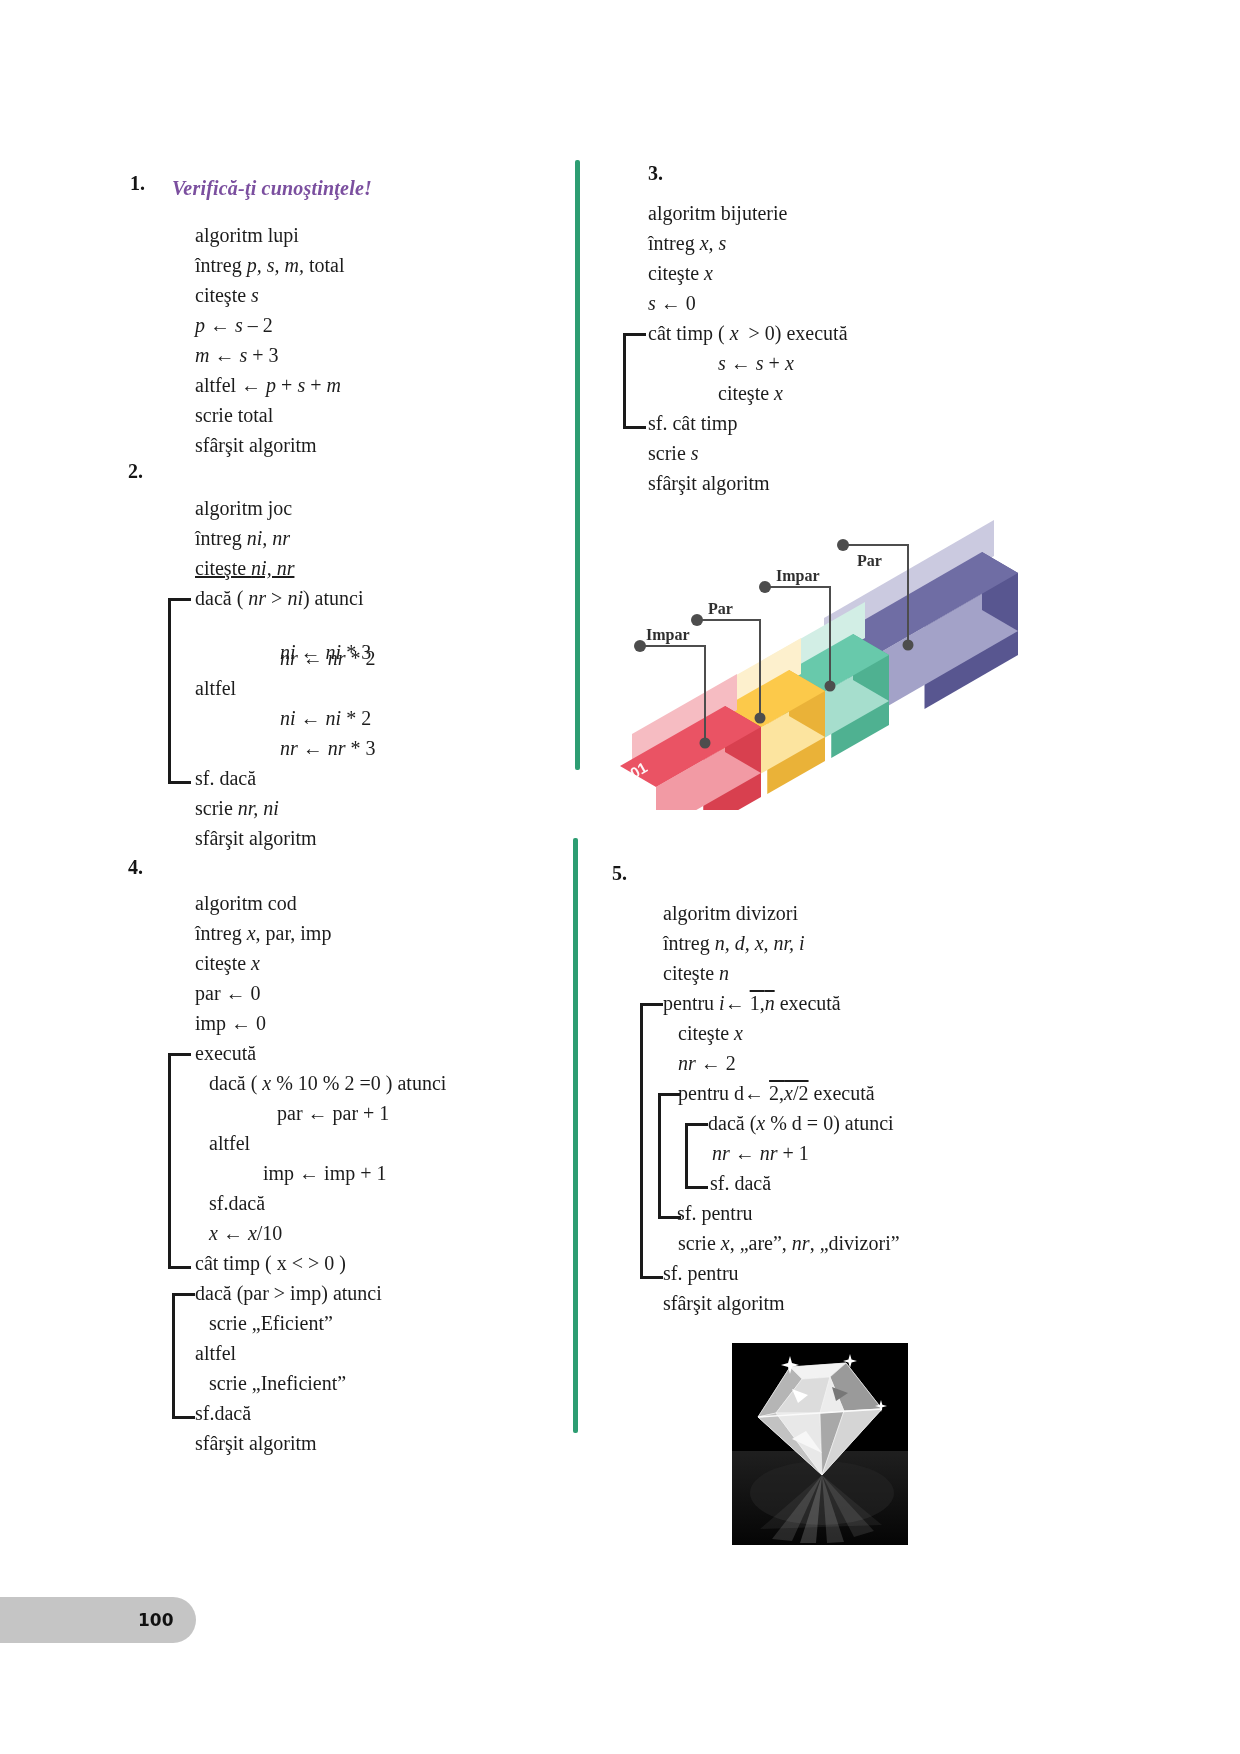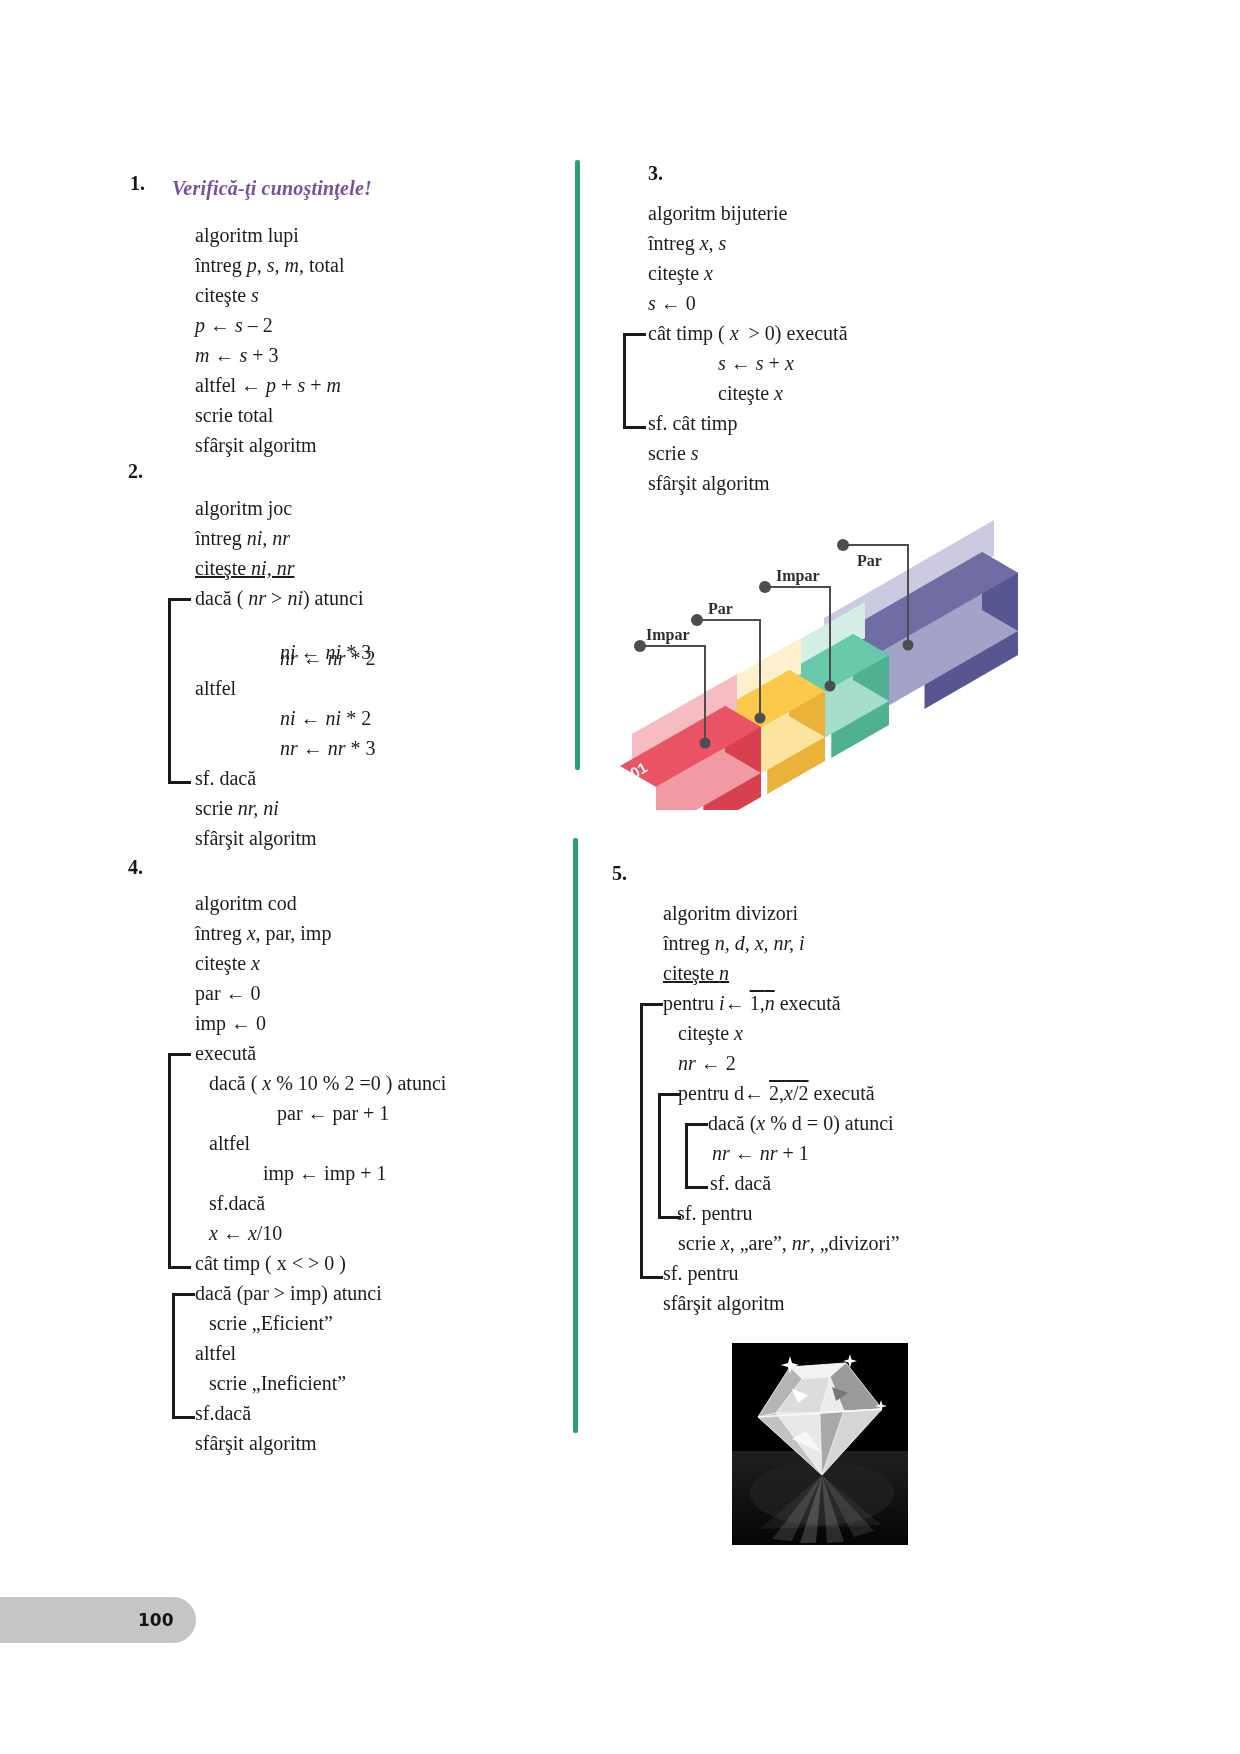--- a/index.html
+++ b/index.html
@@ -80,21 +80,21 @@
       <div class="code-line" style="left: 195px; top: 1280px;"><span>dacă (par &gt; imp) atunci</span></div>
       <div class="code-line" style="left: 209px; top: 1310px;"><span>scrie „Eficient”</span></div>
       <div class="code-line" style="left: 195px; top: 1340px;"><span>altfel</span></div>
       <div class="code-line" style="left: 209px; top: 1370px;"><span>scrie „Ineficient”</span></div>
       <div class="code-line" style="left: 195px; top: 1400px;"><span>sf.dacă</span></div>
       <div class="code-line" style="left: 195px; top: 1430px;"><span>sfârşit algoritm</span></div>
       <div class="flow-bracket" style="left: 168px; top: 1053px; height: 210px;"></div>
       <div class="flow-bracket" style="left: 172px; top: 1293px; height: 120px;"></div>
       <div class="code-line" style="left: 663px; top: 900px;"><span>algoritm divizori</span></div>
       <div class="code-line" style="left: 663px; top: 930px;"><span>întreg </span><i>n, d, x, nr, i</i></div>
-      <div class="code-line" style="left: 663px; top: 960px; text-decoration: underline;"><span>citeşte </span><i>n</i></div>
+      <div class="code-line" style="left: 663px; top: 960px;"><span>citeşte </span><i>n</i></div>
       <div class="code-line" style="left: 663px; top: 990px;"><span>pentru </span><i>i</i><span>← </span><span class="ov">1,</span><i class="ov">n</i><span> execută</span></div>
       <div class="code-line" style="left: 678px; top: 1020px;"><span>citeşte </span><i>x</i></div>
       <div class="code-line" style="left: 678px; top: 1050px;"><i>nr</i><span> ← 2</span></div>
       <div class="code-line" style="left: 678px; top: 1080px;"><span>pentru d← </span><span class="ov">2,</span><i class="ov">x</i><span class="ov">/2</span><span> execută</span></div>
       <div class="code-line" style="left: 708px; top: 1110px;"><span>dacă (</span><i>x</i><span> % d = 0) atunci</span></div>
       <div class="code-line" style="left: 712px; top: 1140px;"><i>nr</i><span> ← </span><i>nr</i><span> + 1</span></div>
       <div class="code-line" style="left: 710px; top: 1170px;"><span>sf. dacă</span></div>
       <div class="code-line" style="left: 677px; top: 1200px;"><span>sf. pentru</span></div>
       <div class="code-line" style="left: 678px; top: 1230px;"><span>scrie </span><i>x</i><span>, „are”, </span><i>nr</i><span>, „divizori”</span></div>
       <div class="code-line" style="left: 663px; top: 1260px;"><span>sf. pentru</span></div>

